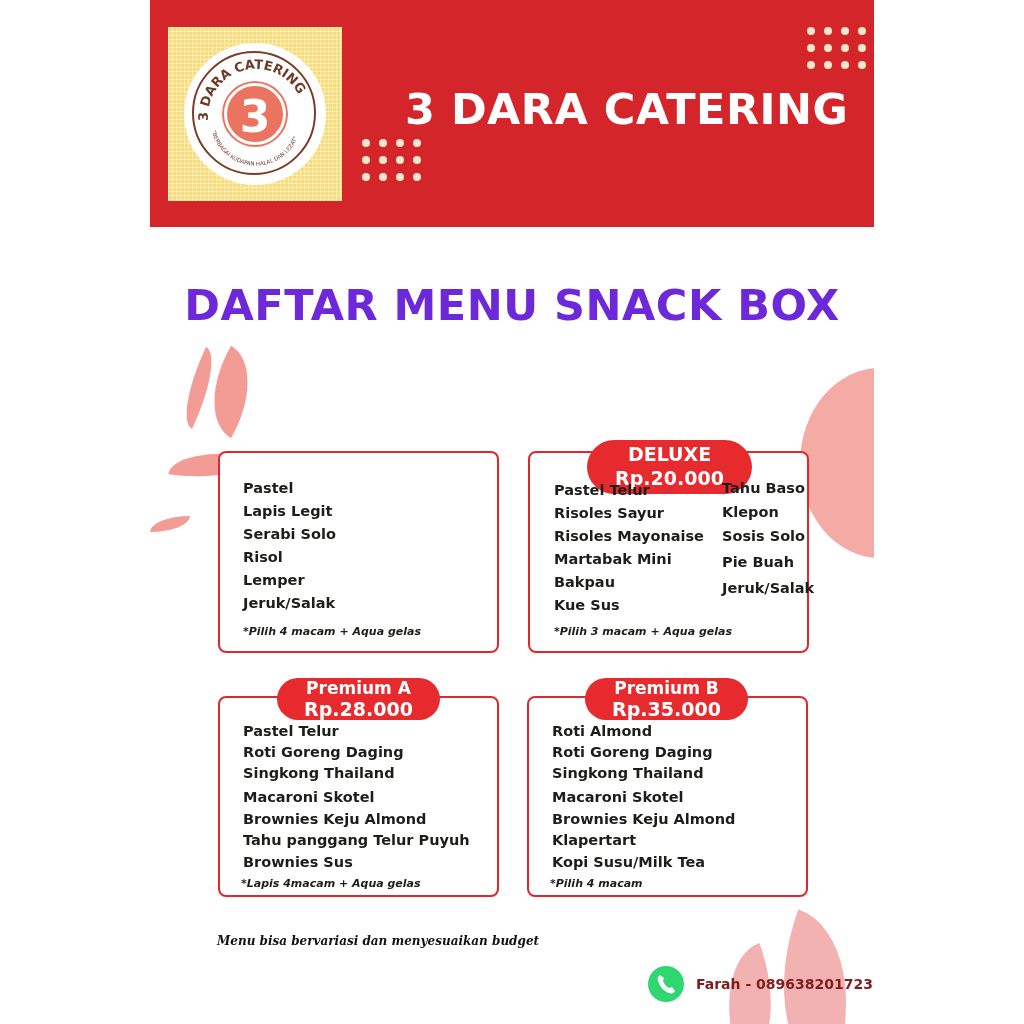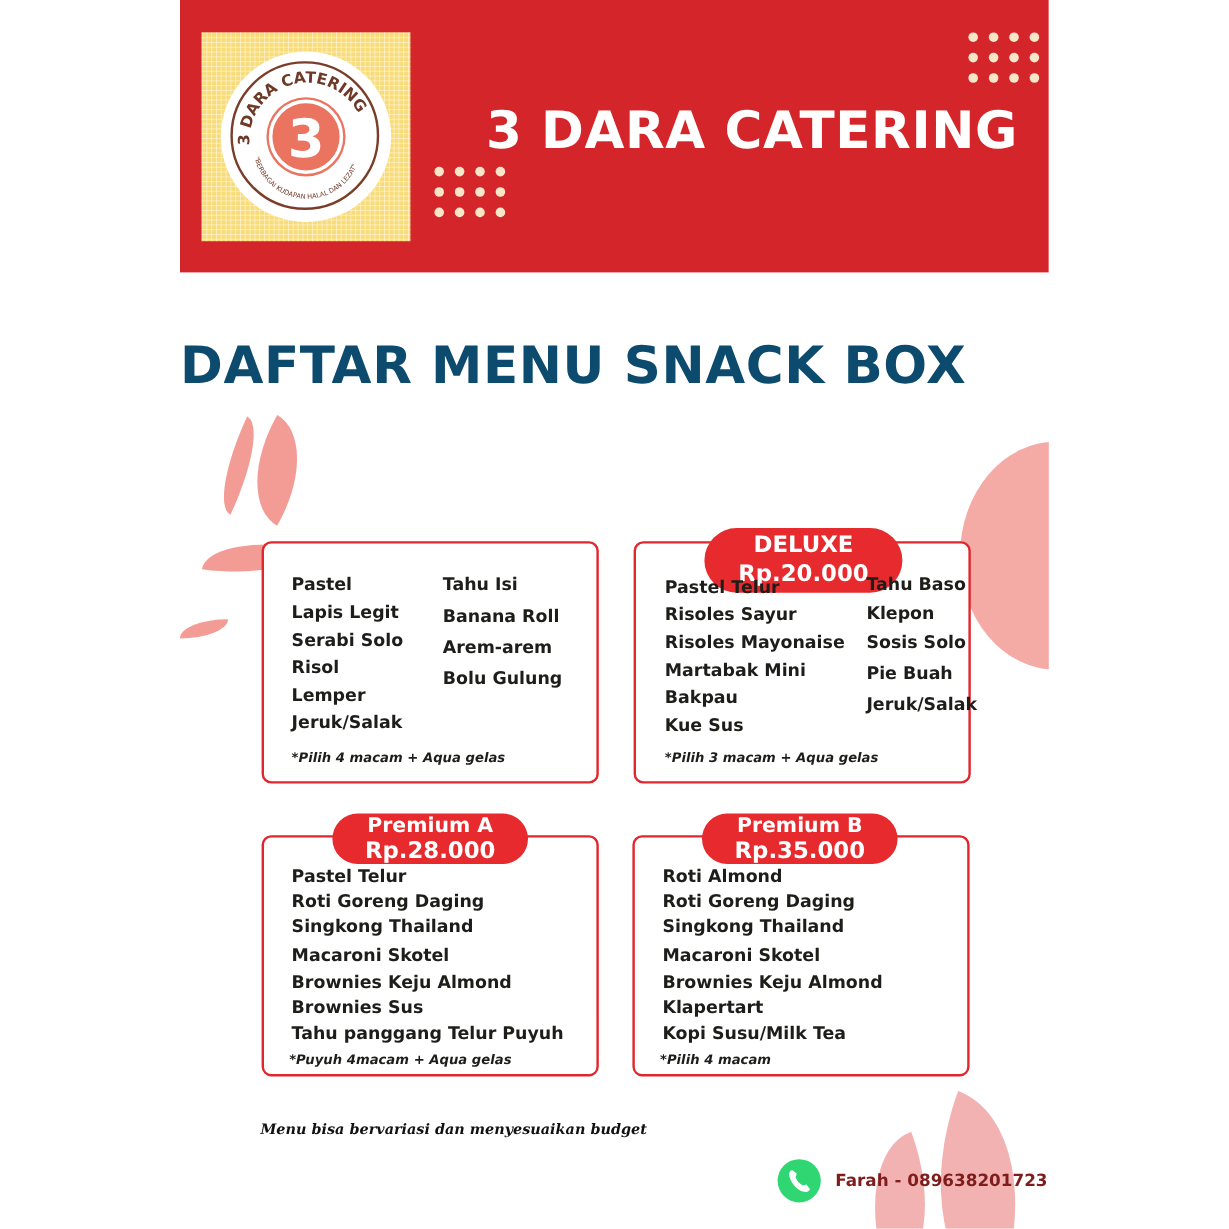--- a/index.html
+++ b/index.html
@@ -11,21 +11,21 @@
     background-size:4px 4px;}
   .logo-circle{position:absolute;left:16px;top:16px;width:142px;height:142px;border-radius:50%;background:#fff;}
   .logo-ring{position:absolute;left:8px;top:8px;width:124px;height:124px;border-radius:50%;border:2px solid #7a3d2a;box-sizing:border-box;}
   .logo-3{position:absolute;left:40px;top:40px;width:62px;height:62px;border-radius:50%;background:#ea7460;border:3px solid #fff;box-shadow:0 0 0 2px #ea7460;color:#fff;font-weight:bold;font-size:44px;line-height:62px;text-align:center;box-sizing:border-box;}
   .logo-svg{position:absolute;left:0;top:0;}
   .title{position:absolute;left:255px;top:84px;color:#fff;font-family:"DejaVu Sans",sans-serif;font-weight:bold;font-size:43px;letter-spacing:0.5px;white-space:nowrap;}
   .dots{position:absolute;display:grid;gap:9px;}
   .dots span{width:8px;height:8px;border-radius:50%;background:#f7e7c8;display:block;}
   .dots1{left:212px;top:139px;grid-template-columns:repeat(4,8px);}
   .dots2{left:657px;top:27px;grid-template-columns:repeat(4,8px);}
-  .menu-title{position:absolute;left:0;width:724px;top:280px;color:#0c4a6e;font-weight:bold;font-size:43px;letter-spacing:0.5px;}
+  .menu-title{position:absolute;left:0;width:724px;top:280px;text-align:center;color:#6d28d9;font-weight:bold;font-size:43px;letter-spacing:0.5px;}
   .leaf{position:absolute;background:#f2908a;opacity:.9;}
   .box{position:absolute;border:2.5px solid #e0272d;border-radius:8px;background:#fff;box-sizing:border-box;}
   .pill{position:absolute;background:#e62a2e;color:#fff;border-radius:32px;text-align:center;font-weight:bold;font-size:19px;line-height:24px;}
   .items{position:absolute;color:#1d1d1a;font-weight:bold;font-size:14.5px;}
   .items div{height:23px;line-height:23px;white-space:nowrap;}
   .note{position:absolute;font-size:11px;font-style:italic;font-weight:bold;color:#1d1d1a;white-space:nowrap;}
   .footer-note{position:absolute;left:67px;top:934px;font-family:"DejaVu Serif","Liberation Serif",serif;font-style:italic;font-weight:bold;font-size:12px;color:#111;white-space:nowrap;}
   .phone-icon{position:absolute;left:498px;top:966px;width:36px;height:36px;border-radius:50%;background:#2fd672;}
   .contact{position:absolute;left:546px;top:976px;font-weight:bold;font-size:14px;color:#7f1d1d;white-space:nowrap;}
 </style>
@@ -92,26 +92,20 @@
 
   <div class="box" style="left:68px;top:451px;width:281px;height:202px;"></div>
   <div class="items" style="left:93px;top:477px;">
     <div>Pastel</div>
     <div>Lapis Legit</div>
     <div>Serabi Solo</div>
     <div>Risol</div>
     <div>Lemper</div>
     <div>Jeruk/Salak</div>
   </div>
-  <div class="items" style="left:219px;top:477px;">
-    <div style="height:26px">Tahu Isi</div>
-    <div style="height:26px">Banana Roll</div>
-    <div style="height:26px">Arem-arem</div>
-    <div style="height:26px">Bolu Gulung</div>
-  </div>
   <div class="note" style="left:93px;top:625px;">*Pilih 4 macam + Aqua gelas</div>
 
   <div class="box" style="left:378px;top:451px;width:281px;height:202px;"></div>
   <div class="pill" style="left:437px;top:440px;width:165px;height:54px;padding-top:2px;box-sizing:border-box;">
     <div>DELUXE</div>
     <div>Rp.20.000</div>
   </div>
   <div class="items" style="left:404px;top:479px;">
     <div>Pastel Telur</div>
     <div>Risoles Sayur</div>
@@ -133,24 +127,24 @@
   <div class="pill" style="left:127px;top:678px;width:163px;height:42px;line-height:21px;font-size:17px;">
     <div>Premium A</div>
     <div style="font-size:19px">Rp.28.000</div>
   </div>
   <div class="items" style="left:93px;top:720px;">
     <div style="height:21px">Pastel Telur</div>
     <div style="height:21px">Roti Goreng Daging</div>
     <div style="height:24px">Singkong Thailand</div>
     <div style="height:22px">Macaroni Skotel</div>
     <div style="height:21px">Brownies Keju Almond</div>
+    <div style="height:22px">Tahu panggang Telur Puyuh</div>
     <div style="height:22px">Brownies Sus</div>
-    <div style="height:22px">Tahu panggang Telur Puyuh</div>
   </div>
-  <div class="note" style="left:91px;top:877px;">*Puyuh 4macam + Aqua gelas</div>
+  <div class="note" style="left:91px;top:877px;">*Lapis 4macam + Aqua gelas</div>
 
   <div class="box" style="left:377px;top:696px;width:281px;height:201px;"></div>
   <div class="pill" style="left:435px;top:678px;width:163px;height:42px;line-height:21px;font-size:17px;">
     <div>Premium B</div>
     <div style="font-size:19px">Rp.35.000</div>
   </div>
   <div class="items" style="left:402px;top:720px;">
     <div style="height:21px">Roti Almond</div>
     <div style="height:21px">Roti Goreng Daging</div>
     <div style="height:24px">Singkong Thailand</div>

